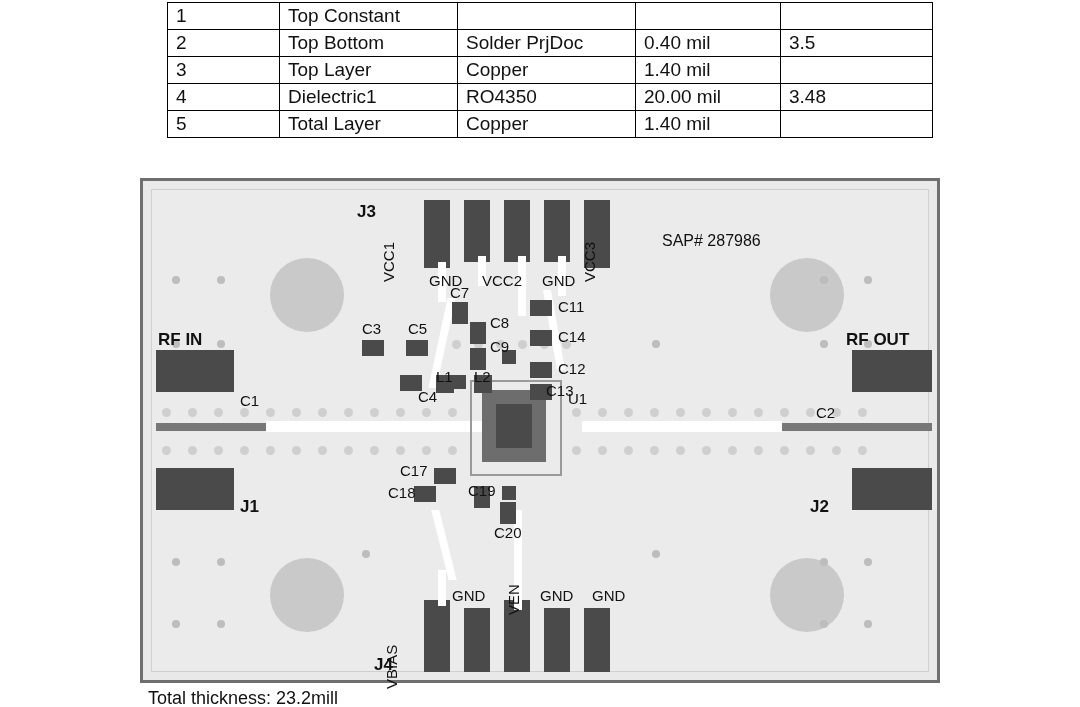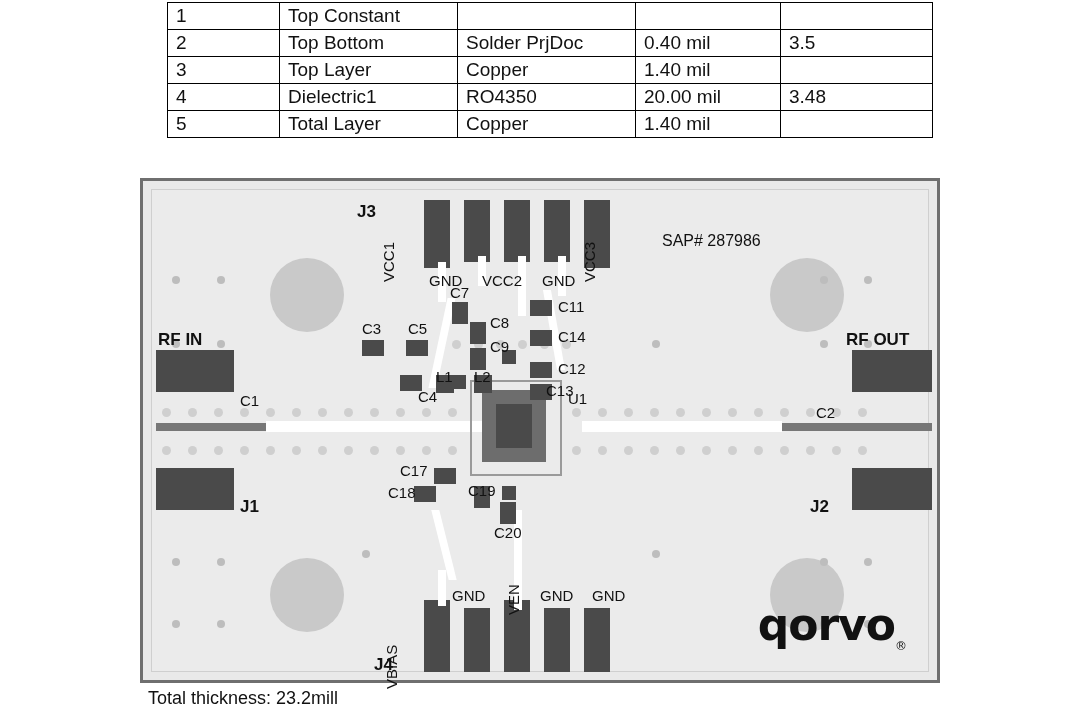--- a/index.html
+++ b/index.html
@@ -388,21 +388,18 @@
       <div class="lbl" style="left:394px; top:192px;">C13</div>
       <div class="lbl" style="left:406px; top:138px;">C14</div>
       <div class="lbl" style="left:248px; top:272px;">C17</div>
       <div class="lbl" style="left:236px; top:294px;">C18</div>
       <div class="lbl" style="left:316px; top:292px;">C19</div>
       <div class="lbl" style="left:342px; top:334px;">C20</div>
       <div class="lbl" style="left:284px; top:178px;">L1</div>
       <div class="lbl" style="left:322px; top:178px;">L2</div>
       <div class="lbl" style="left:416px; top:188px;margin-top:12px;">U1</div>
 
-      <div class="logo">
-        <span>qorvo</span><span class="tm">®</span>
-      </div>
 
     </div>
   </div>
 </div>
 
 <div class="total-thickness">Total thickness: 23.2mill</div>
 
 </body></html>

